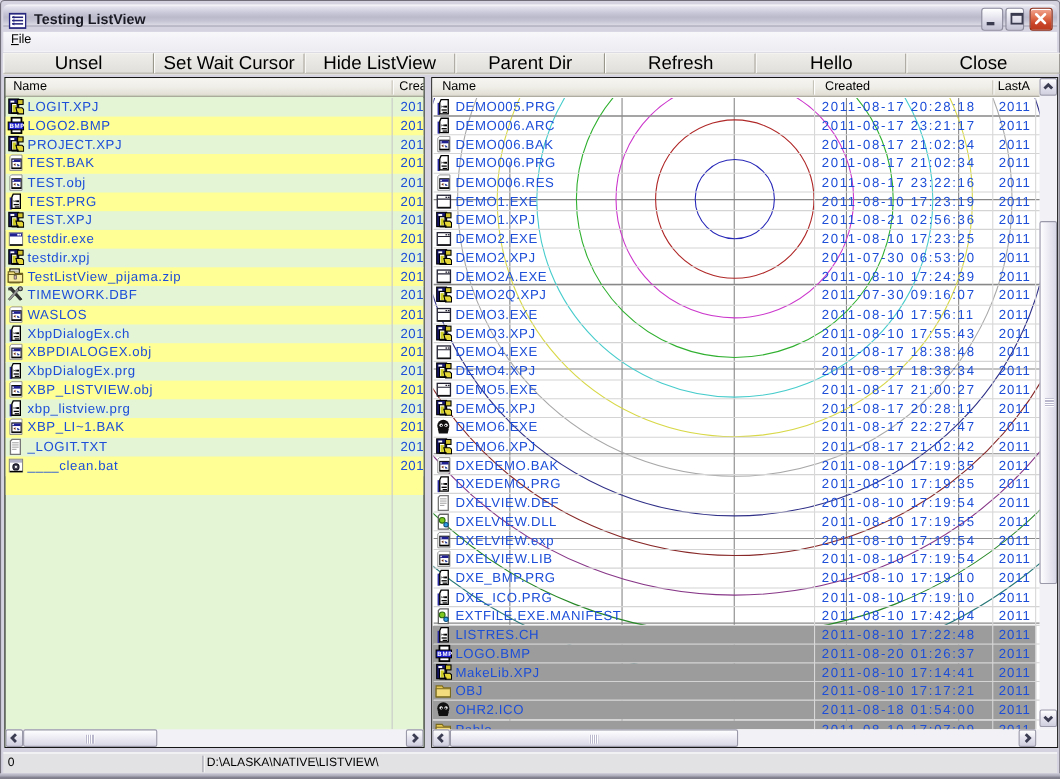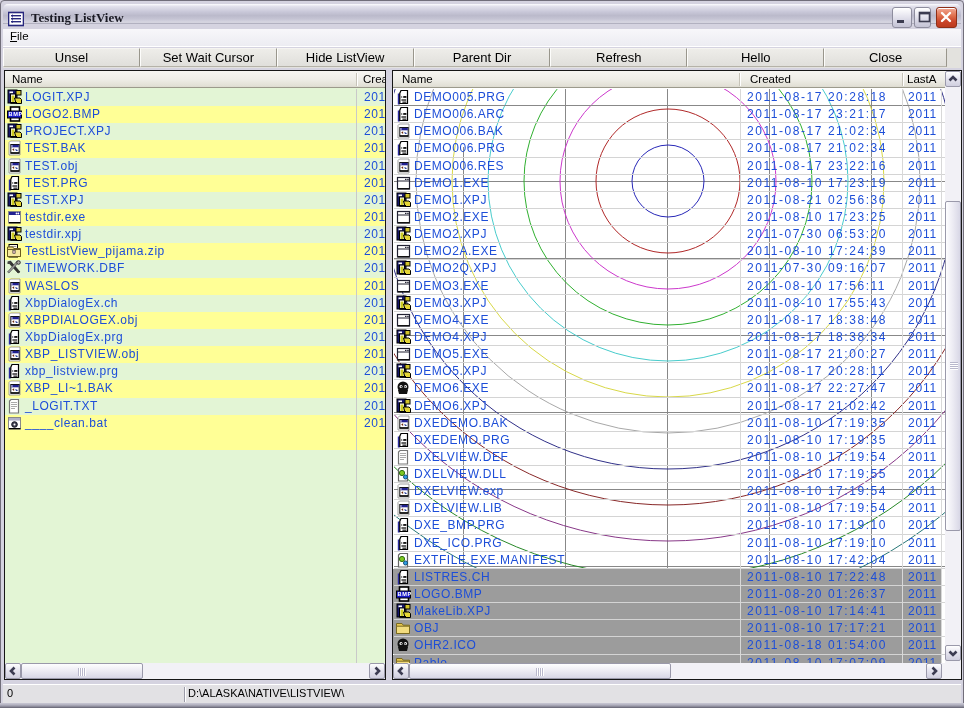--- a/index.html
+++ b/index.html
@@ -1,34 +1,34 @@
 <!DOCTYPE html>
 <html><head><meta charset="utf-8"><style>
 * { margin:0; padding:0; box-sizing:border-box; }
 html,body { width:964px; height:708px; overflow:hidden; }
 body { font-family:"Liberation Sans", sans-serif; background:#d8d5e2; position:relative; -webkit-font-smoothing:antialiased; }
 .abs { position:absolute; }
 .win { position:absolute; left:0; top:0; width:964px; height:708px;
   background:#d5d3e0; border:1px solid #716e7a; border-radius:4px 4px 0 0; }
 .titlebar { position:absolute; left:3px; top:4px; width:958px; height:20px;
   border-radius:5px 5px 0 0;
-  background:linear-gradient(180deg,#fcfcfe 0%,#e2e1ec 12%,#c8c7d8 40%,#bbbacb 58%,#c5c4d4 75%,#d8d7e2 92%,#a09fb0 100%);font-family:Liberation Serif, serif; }
+  background:linear-gradient(180deg,#fcfcfe 0%,#e2e1ec 12%,#c8c7d8 40%,#bbbacb 58%,#c5c4d4 75%,#d8d7e2 92%,#a09fb0 100%); }
 .title-txt { position:absolute; left:28px; top:6px; font-size:13px; font-weight:bold; color:#1a1a24;
   }
 .cap-btn { position:absolute; top:3px; width:21px; height:21px; border-radius:3px;
   border:1px solid #8e8d9e; background:linear-gradient(180deg,#ffffff,#e8e7f0 40%,#cfcede 80%,#c5c4d5);
   box-shadow:inset 0 1px 0 #fff; }
 .cap-close { background:linear-gradient(180deg,#f2a894,#e0714f 40%,#ca452a 70%,#bc3a1e); border-color:#8e2f17;}
 .menubar { position:absolute; left:3px; top:29px; width:958px; height:18px;
   background:linear-gradient(180deg,#f8f7fa,#ececf2); border-bottom:1px solid #fff; }
 .menu-item { position:absolute; left:7px; top:1px; font-size:11.5px; color:#000; }
 .toolbar { position:absolute; left:3px; top:48px; width:958px; height:20px; background:#e3e2de; }
 .tbtn { position:absolute; top:0; height:19px; background:linear-gradient(180deg,#eeede9,#e0dfdb);
   border-left:1px solid #fdfdfb; border-right:1px solid #99968c; border-top:1px solid #f5f4f1; border-bottom:1px solid #b5b2a8;
-  font-size:13px; color:#000; text-align:center; line-height:17px; }
+  font-size:17px; color:#000; text-align:center; line-height:17px; }
 .panel { position:absolute; border:1px solid #161616; background:#fff; overflow:hidden; }
 .hdr { position:absolute; left:0; top:0; height:17px; border-bottom:1px solid #9c9a8c;
   background:linear-gradient(180deg,#f6f5f1 0%,#efeee8 50%,#e3e1d7 90%,#dddbd0 100%);
   font-size:11.5px; color:#000; }
 .hdr-sep { position:absolute; top:2px; height:13px; width:2px;
   border-left:1px solid #c6c3b8; border-right:1px solid #fff; }
 .row { position:absolute; left:0; height:35px; font-size:12px; letter-spacing:.55px; line-height:17px; color:#1d4ed8; white-space:nowrap; }
 .dt { letter-spacing:1.55px;text-align:center; }
 .dt2 { letter-spacing:.8px; }
 .ric { position:absolute; left:1px; top:0px; }
@@ -74,21 +74,21 @@
 <div class="menubar">
     <span class="menu-item"><span style="text-decoration:underline">F</span>ile</span>
   </div>
 <div class="toolbar">
 <div class="tbtn" style="left:0.0px;width:136.9px">Unsel</div>
 <div class="tbtn" style="left:136.9px;width:136.9px">Set Wait Cursor</div>
 <div class="tbtn" style="left:273.7px;width:136.9px">Hide ListView</div>
 <div class="tbtn" style="left:410.6px;width:136.9px">Parent Dir</div>
 <div class="tbtn" style="left:547.4px;width:136.9px">Refresh</div>
 <div class="tbtn" style="left:684.3px;width:136.9px">Hello</div>
-<div class="tbtn" style="left:821.1px;width:123px">Close</div>
+<div class="tbtn" style="left:821.1px;width:140px">Close</div>
 </div>
 <div class="panel" style="left:4px;top:70px;width:382px;height:610px;background:#e3f5d5">
 <div class="hdr" style="width:380px">
       <span style="position:absolute;left:7px;top:2px">Name</span>
       <span style="position:absolute;left:358px;top:2px">Created</span>
       <div class="hdr-sep" style="left:351px"></div>
     </div>
 <div class="row" style="top:18px;width:380px;background:#e3f5d5">
       <span class="ric"><svg width="16" height="16" viewBox="0 0 16 16">
           <rect x="2" y="1" width="9" height="13" fill="#16166B" stroke="#000" stroke-width="1"></rect>

